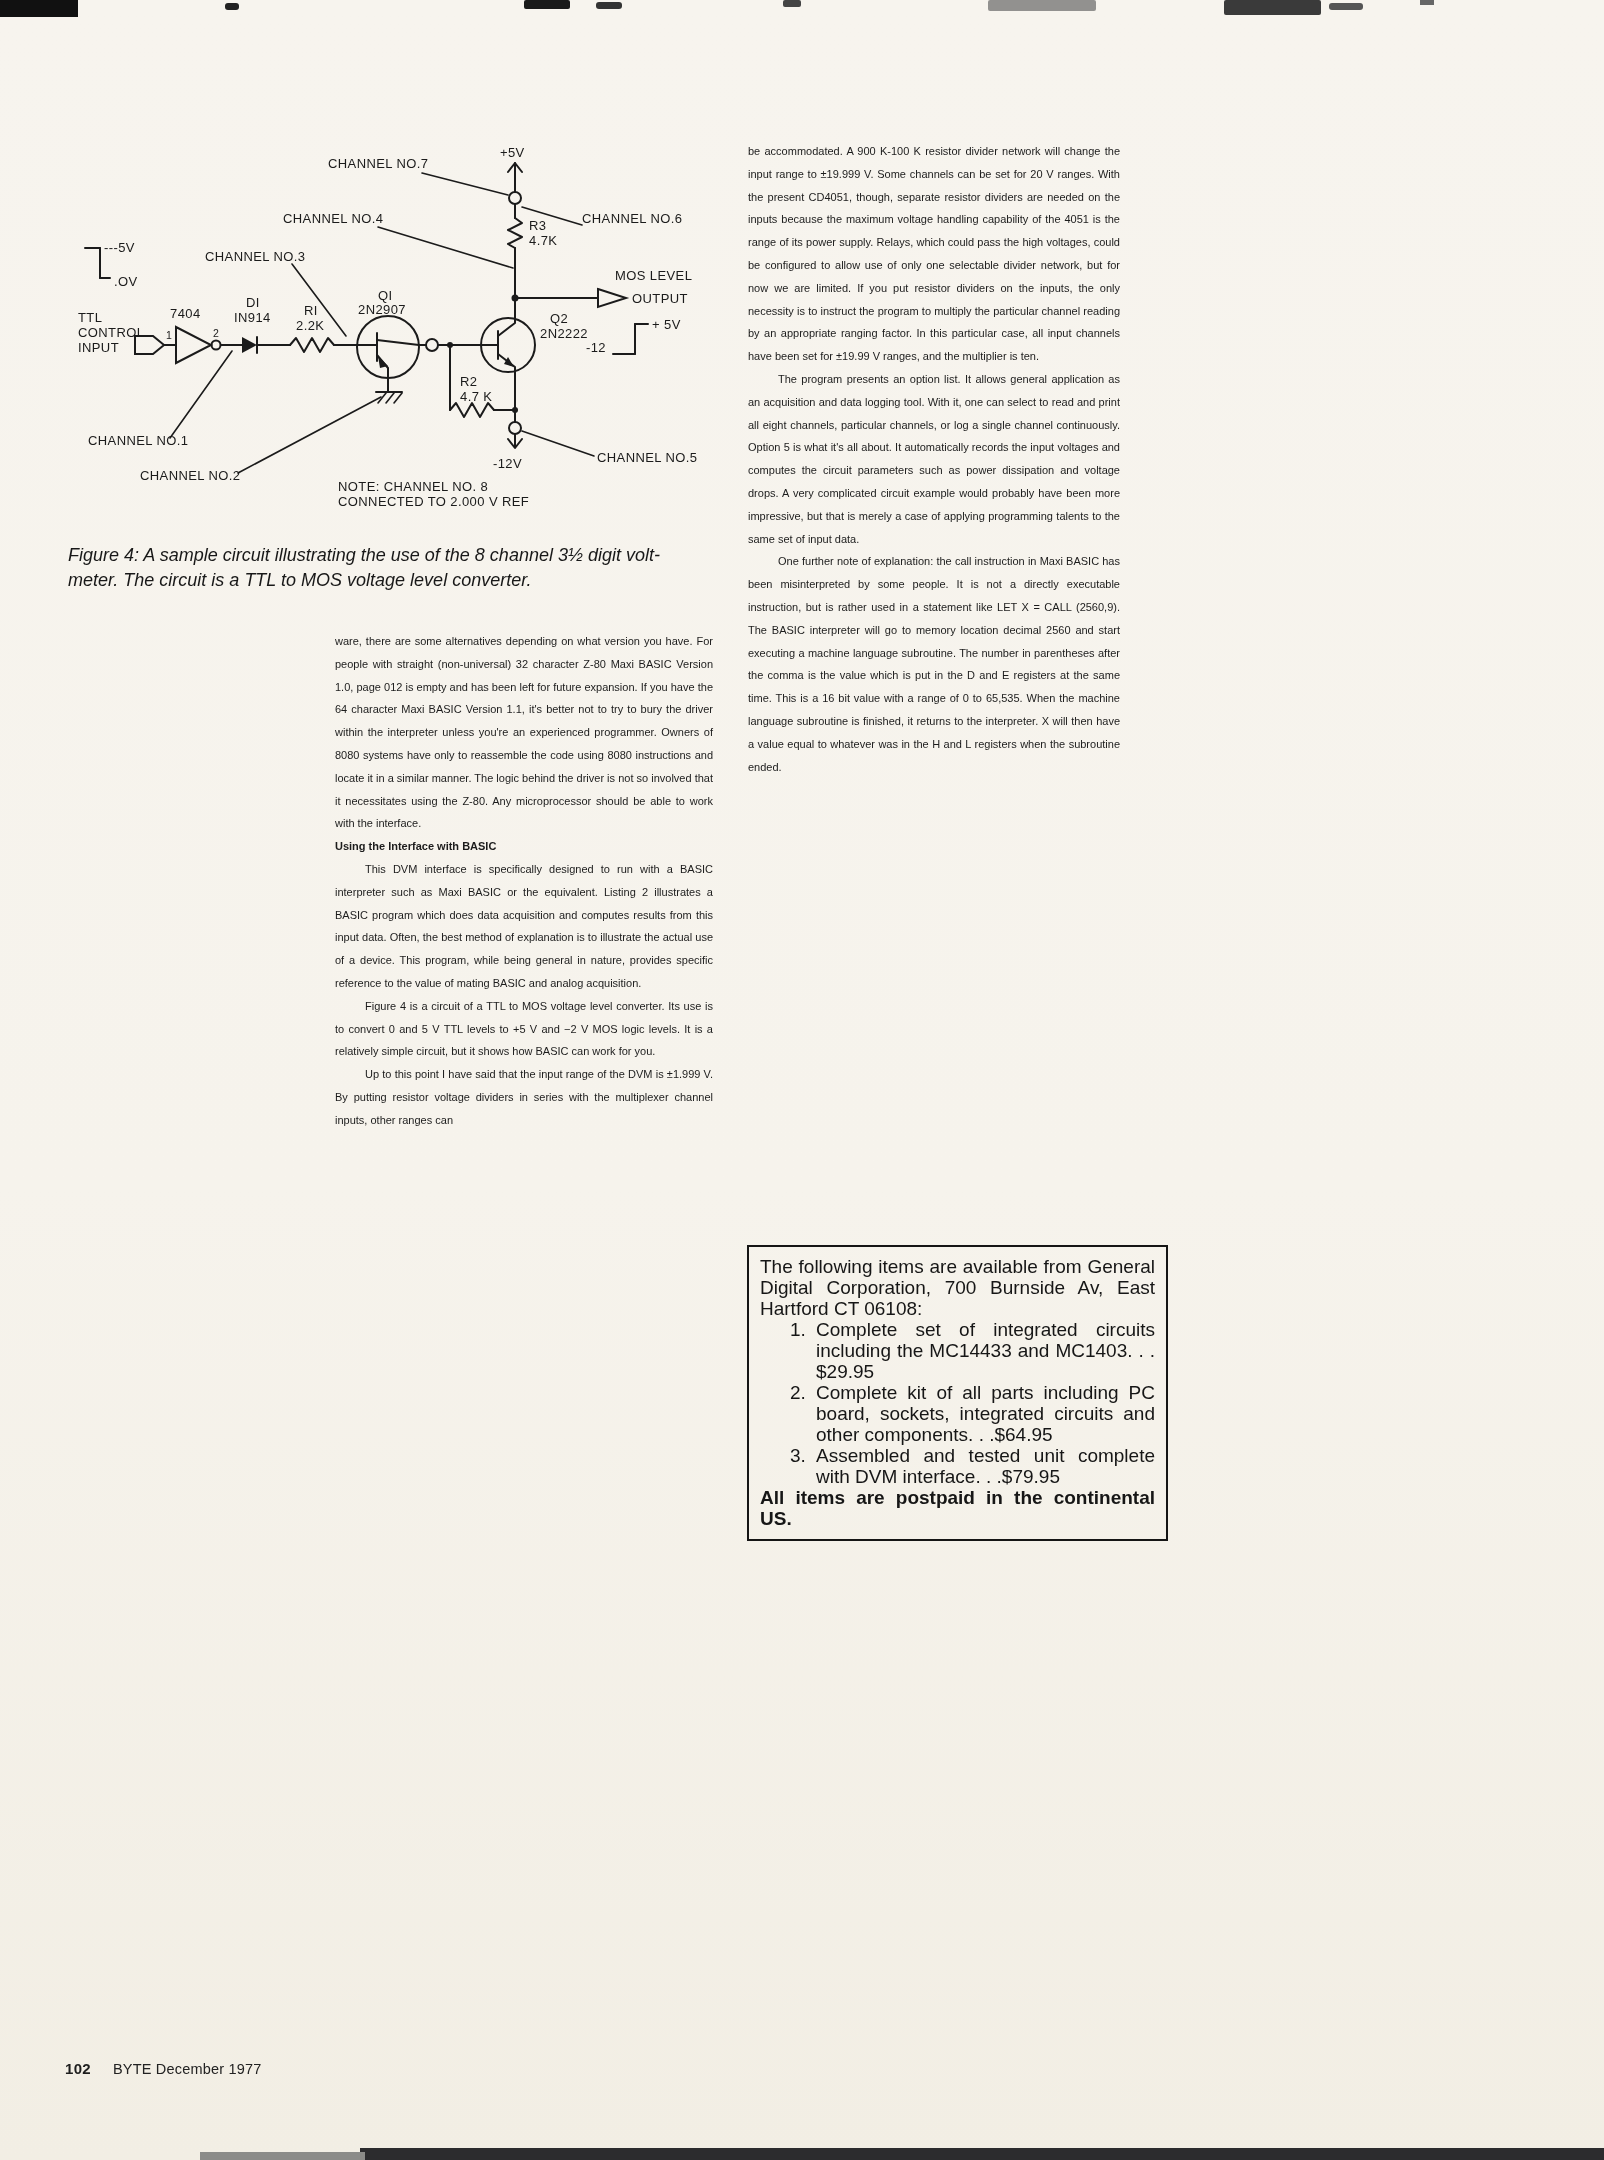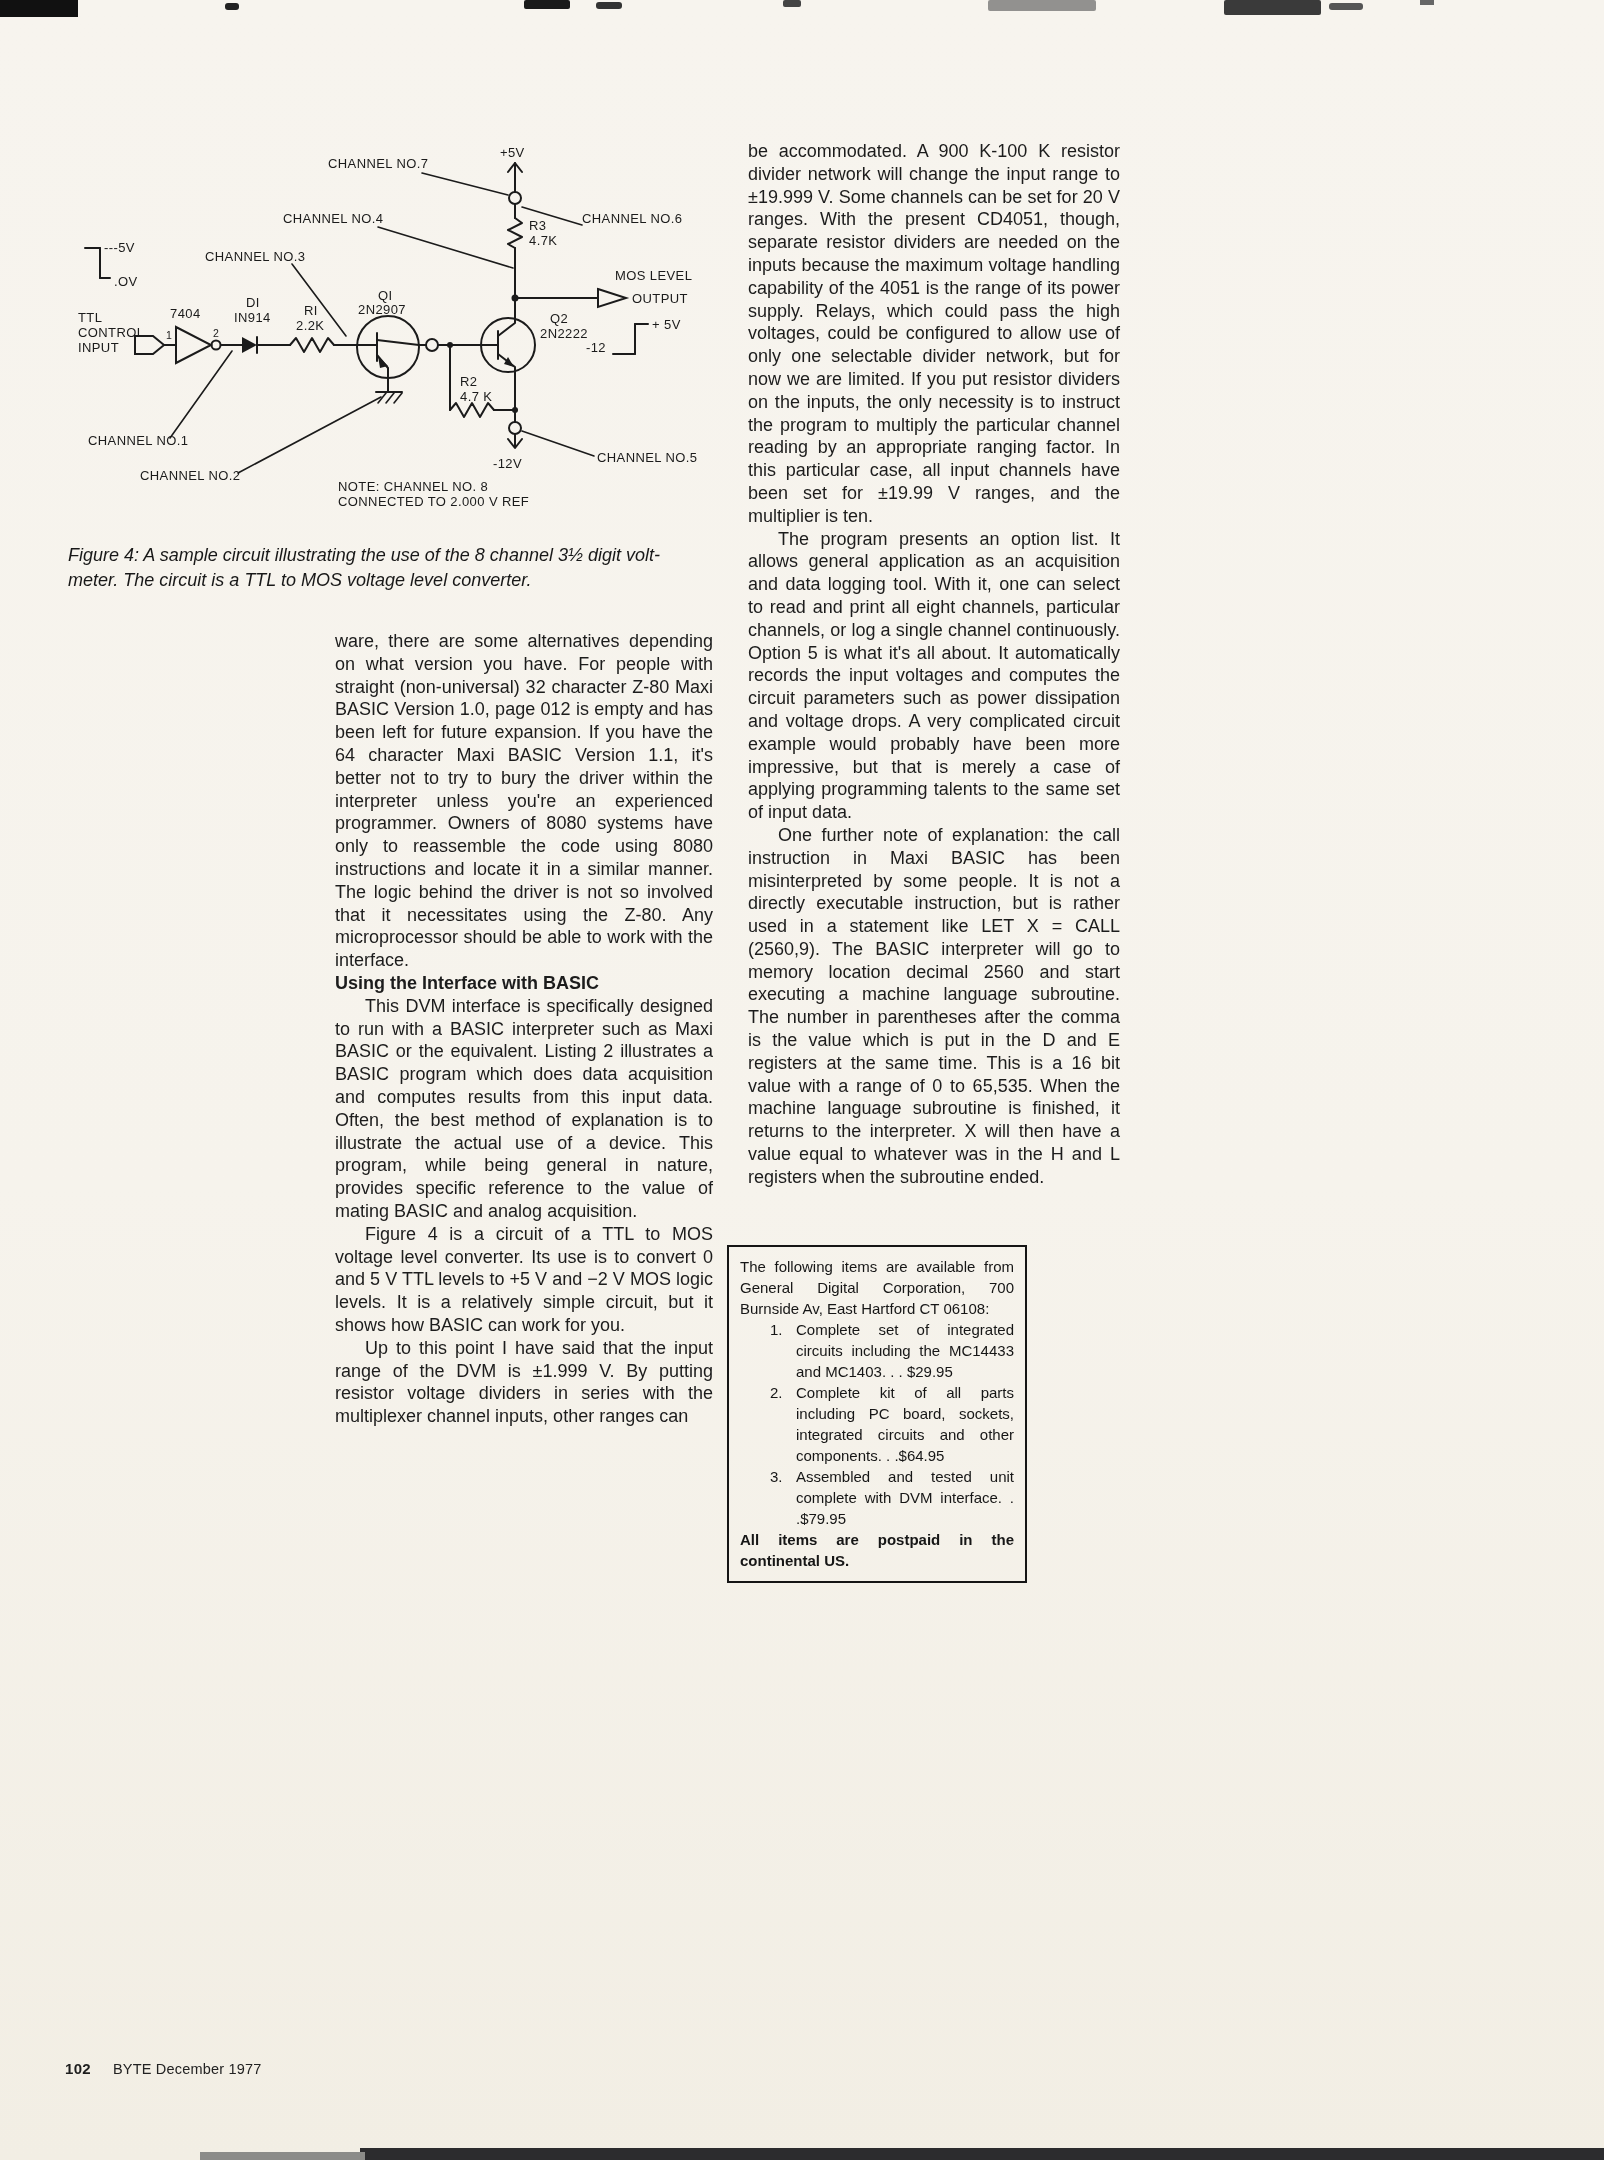--- a/index.html
+++ b/index.html
@@ -19,30 +19,30 @@
   .thin{stroke-width:1.6;}
   .fillshape{fill:#1b1b1b;stroke:none;}
   .openshape{fill:none;stroke:#1b1b1b;stroke-width:2;}
   .lbl{font-family:"Liberation Sans",sans-serif;font-size:13px;letter-spacing:.4px;fill:#1b1b1b;}
   .lbl-sm{font-size:10.5px;letter-spacing:.2px;}
   
   .caption{position:absolute;left:68px;top:543px;width:658px;
     font-style:italic;font-size:18px;line-height:25px;color:#181818;}
   .caption span{display:block;}
   
-  .col{position:absolute;font-size:18px;line-height:22.8px;text-align:justify;color:#1c1c1c;}
+  .col{position:absolute;font-size:11px;line-height:22.8px;text-align:justify;color:#1c1c1c;}
   .col-left{left:335px;top:630px;width:378px;}
   .col-right{left:748px;top:140px;width:372px;}
   .col p{margin:0;}
   .indent{text-indent:30px;}
   .heading{font-weight:700;margin:14px 0 12px;text-align:left;}
   
-  .avail-box{position:absolute;left:727px;top:1245px;width:300px;box-sizing:border-box;
+  .avail-box{position:absolute;left:747px;top:1245px;width:421px;box-sizing:border-box;
     border:2px solid #151515;padding:9px 11px 10px 11px;
-    font-size:15px;line-height:21px;text-align:justify;color:#161616;}
+    font-size:19px;line-height:21px;text-align:justify;color:#161616;}
   .avail-box p{margin:0;}
   .box-item{position:relative;padding-left:56px;}
   .box-item .num{position:absolute;left:30px;top:0;}
   .box-outro{margin-top:1px;font-weight:bold;}
   
   .footer{position:absolute;left:65px;top:2060px;display:flex;align-items:baseline;}
   .page-num{font-weight:700;font-size:15px;letter-spacing:.3px;}
   .mag-name{font-size:14.5px;margin-left:22px;letter-spacing:.2px;color:#222;}
 </style>
 </head>

